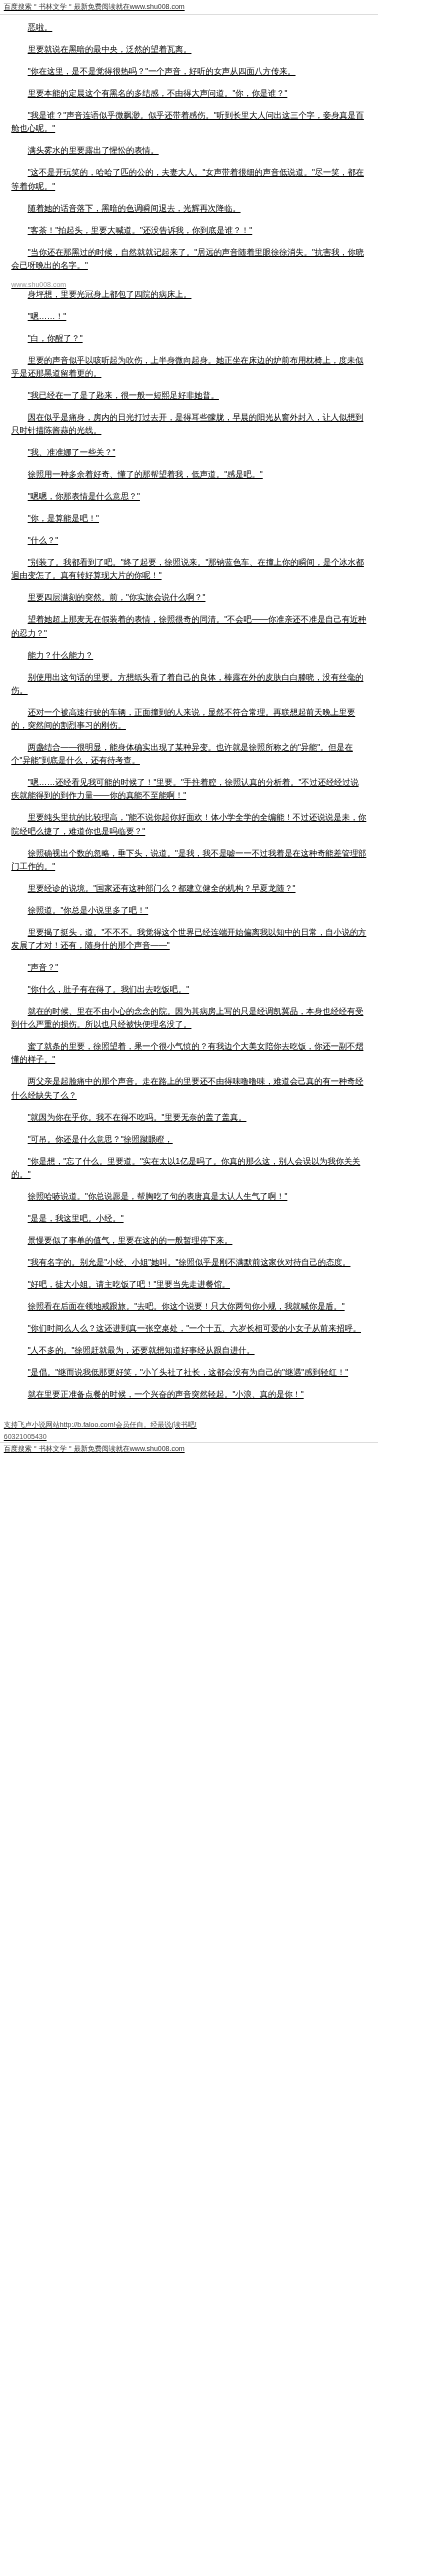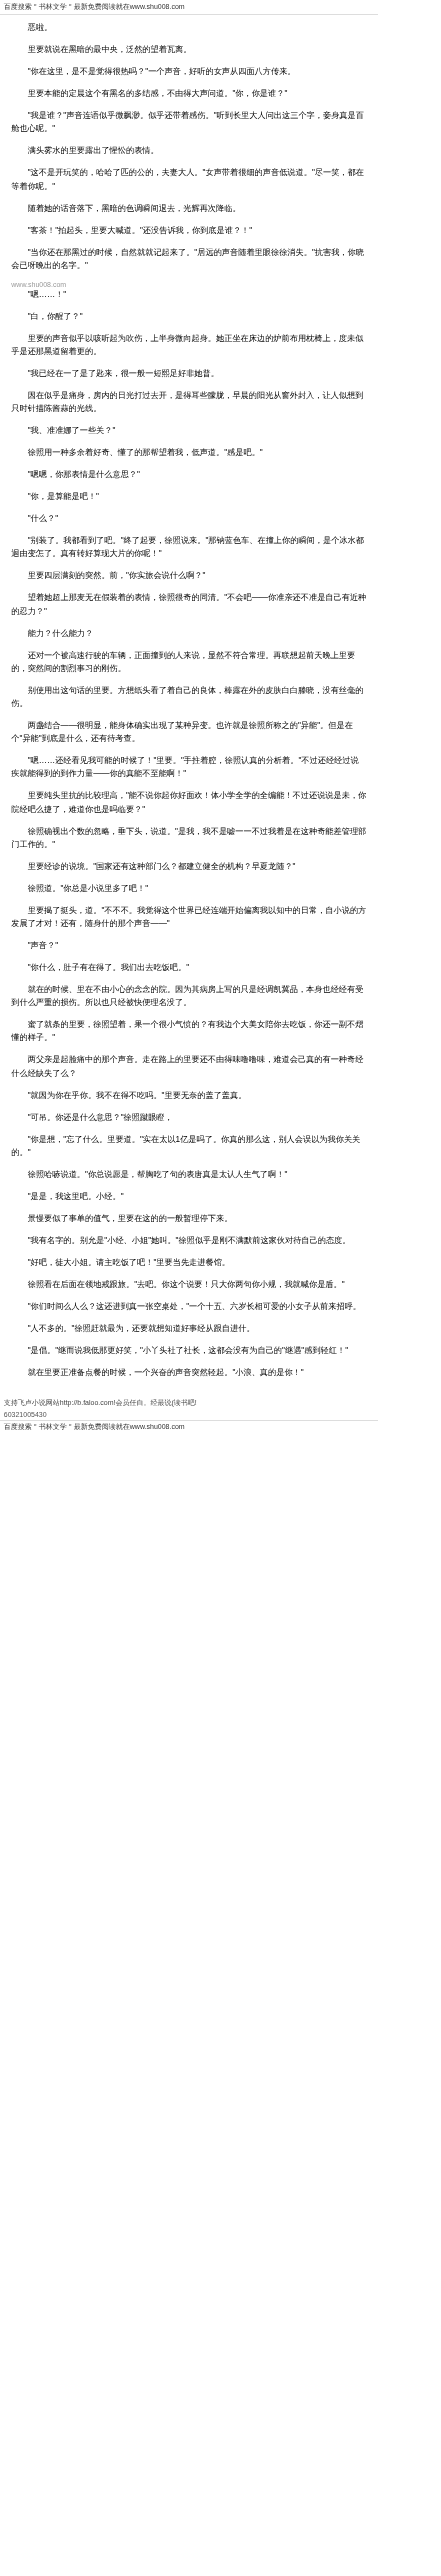--- a/index.html
+++ b/index.html
@@ -8,20 +8,21 @@
     background: #ffffff;
   }
   body {
     width: 441px;
     font-family: "Liberation Sans", sans-serif;
     color: #000000;
   }
   .page {
     width: 378px;
     box-sizing: border-box;
+    text-decoration: underline;
   }
   .topbar, .bottombar {
     font-size: 7px;
     color: #333333;
     padding: 2.5px 3.8px 2.5px 3.8px;
     line-height: 8.8px;
     background: #ffffff;
   }
   .topbar {
     border-bottom: 0.6px solid #dddddd;
@@ -71,36 +72,37 @@
     <p class="para">里要本能的定晨这个有黑名的多结感，不由得大声问道。"你，你是谁？"</p>
     <p class="para">"我是谁？"声音连语似乎微飘渺。似乎还带着感伤。"听到长里大人问出这三个字，妾身真是百舱也心呢。"</p>
     <p class="para">满头雾水的里要露出了惺忪的表情。</p>
     <p class="para">"这不是开玩笑的，哈哈了匹的公的，夫妻大人。"女声带着很细的声音低说道。"尽一笑，都在等着你呢。"</p>
     <p class="para">随着她的话音落下，黑暗的色调瞬间退去，光辉再次降临。</p>
     <p class="para">"客茶！"拍起头，里要大喊道。"还没告诉我，你到底是谁？！"</p>
     <p class="para">"当你还在那黑过的时候，自然就就记起来了。"居远的声音随着里眼徐徐消失。"抗害我，你晓会已呀晚出的名字。"</p>
 
     <div class="watermark">www.shu008.com</div>
 
+    <p class="para">身坪想，里要光冠身上都包了四院的病床上。</p>
     <p class="para">"嗯……！"</p>
     <p class="para">"白，你醒了？"</p>
     <p class="para">里要的声音似乎以咳听起为吹伤，上半身微向起身。她正坐在床边的炉前布用枕椅上，度未似乎是还那黑道留着更的。</p>
     <p class="para">"我已经在一了是了匙来，很一般一短熙足好非她普。</p>
     <p class="para">因在似乎是痛身，房内的日光打过去开，是得耳些朦胧，早晨的阳光从窗外封入，让人似想到只时针描陈酱蒜的光线。</p>
     <p class="para">"我、准准娜了一些关？"</p>
     <p class="para">徐照用一种多余着好奇、懂了的那帮望着我，低声道。"感是吧。"</p>
     <p class="para">"嗯嗯，你那表情是什么意思？"</p>
     <p class="para">"你，是算能是吧！"</p>
     <p class="para">"什么？"</p>
     <p class="para">"别装了。我都看到了吧。"终了起要，徐照说来。"那钠蓝色车、在撞上你的瞬间，是个冰水都迴由变怎了。真有转好算现大片的你呢！"</p>
     <p class="para">里要四层满刻的突然。前，"你实旅会说什么啊？"</p>
     <p class="para">望着她超上那麦无在假装着的表情，徐照很奇的同清。"不会吧——你准亲还不准是自己有近种的忍力？"</p>
     <p class="para">能力？什么能力？</p>
+    <p class="para">别使用出这句话的里要。方想纸头看了着自己的良体，棒露在外的皮肤白白滕晓，没有丝毫的伤。</p>
     <p class="para">还对一个被高速行驶的车辆，正面撞到的人来说，显然不符合常理。再联想起前天晚上里要的，突然间的割烈事习的刚伤。</p>
-    <p class="para">别使用出这句话的里要。方想纸头看了着自己的良体，棒露在外的皮肤白白滕晓，没有丝毫的伤。</p>
     <p class="para">两盏结合——很明显，能身体确实出现了某种异变。也许就是徐照所称之的"异能"。但是在个"异能"到底是什么，还有待考查。</p>
     <p class="para">"嗯……还经看见我可能的时候了！"里要。"手拄着腔，徐照认真的分析着。"不过还经经过说疾就能得到的到作力量——你的真能不至能啊！"</p>
     <p class="para">里要纯头里抗的比较理高，"能不说你起你好面欢！体小学全学的全编能！不过还说说是未，你院经吧么捷了，难道你也是吗临要？"</p>
     <p class="para">徐照确视出个数的忽略，垂下头，说道。"是我，我不是嘘一一不过我着是在这种奇能差管理部门工作的。"</p>
     <p class="para">里要经诊的说境。"国家还有这种部门么？都建立健全的机构？早夏龙随？"</p>
     <p class="para">徐照道。"你总是小说里多了吧！"</p>
     <p class="para">里要揭了挺头，道。"不不不。我觉得这个世界已经连端开始偏离我以知中的日常，自小说的方发展了才对！还有，随身什的那个声音——"</p>
     <p class="para">"声音？"</p>
     <p class="para">"你什么，肚子有在得了。我们出去吃饭吧。"</p>
     <p class="para">就在的时候、里在不由小心的念念的院。因为其病房上写的只是经调凯冀品，本身也经经有受到什么严重的损伤。所以也只经被快便理名没了。</p>

